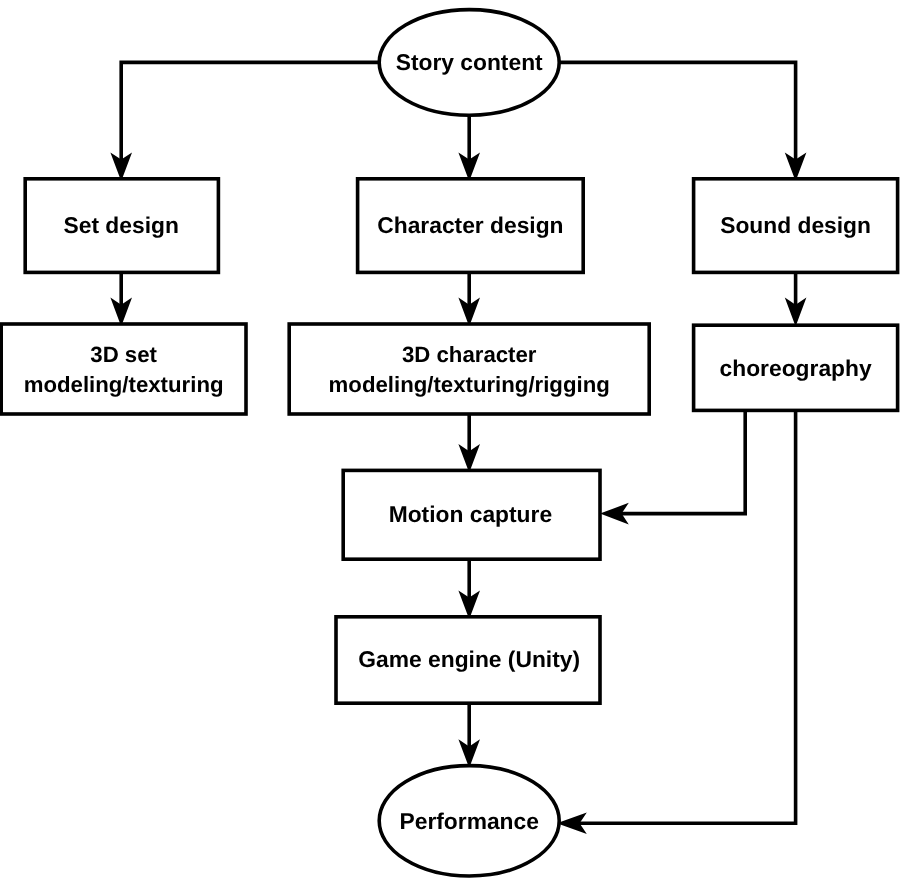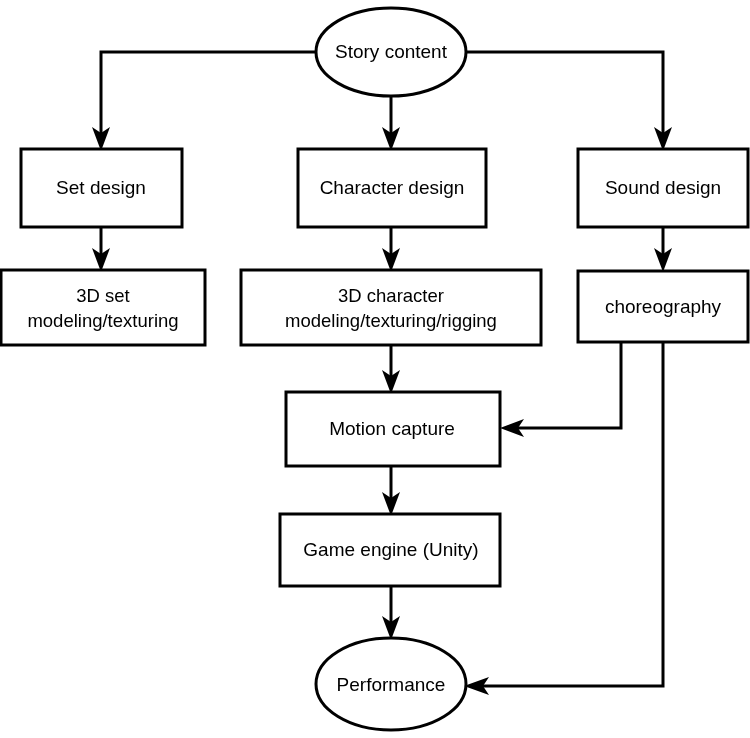--- a/index.html
+++ b/index.html
@@ -9,20 +9,21 @@
   }
   body {
     font-family: "Liberation Sans", sans-serif;
   }
   #diagram-root {
     position: relative;
     width: 750px;
     height: 738px;
     background: #ffffff;
     overflow: hidden;
+    font-weight: bold;
   }
   #flow-svg {
     position: absolute;
     top: 0;
     left: 0;
     width: 750px;
     height: 738px;
   }
   .node-shape {
     fill: #ffffff;

